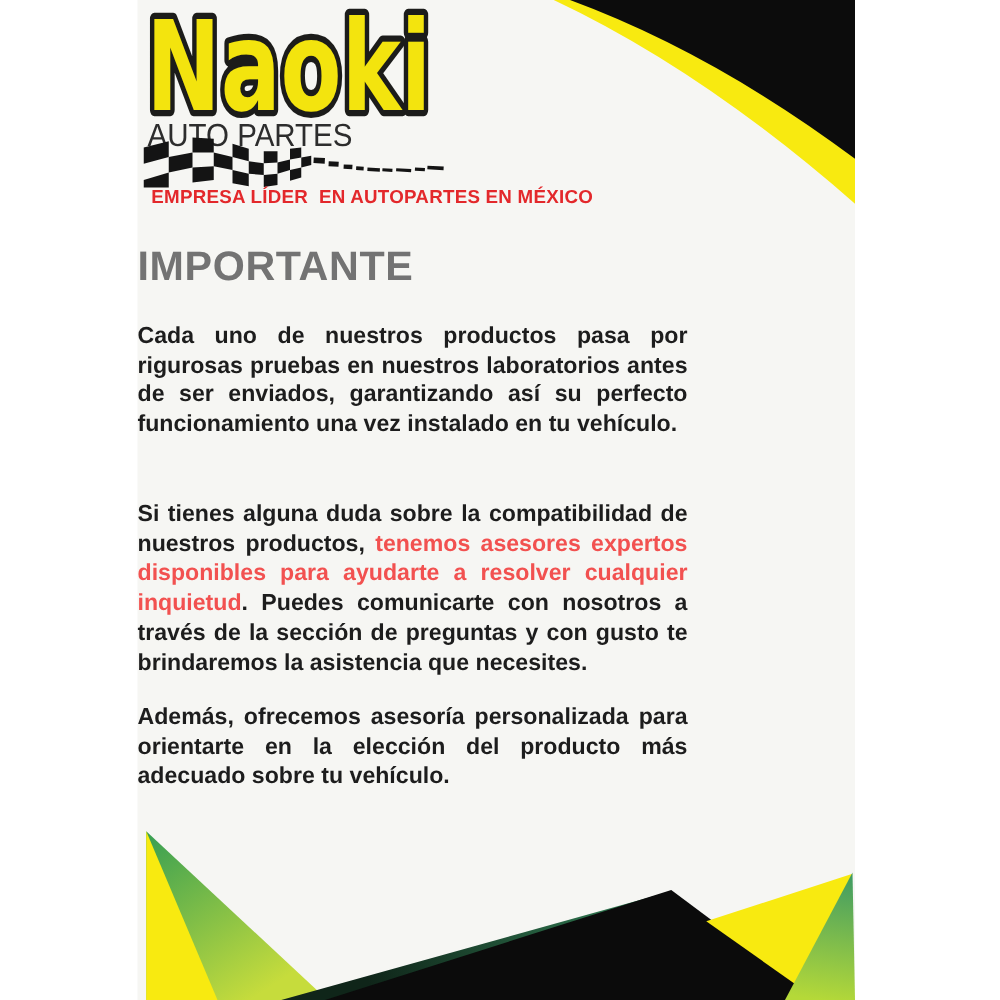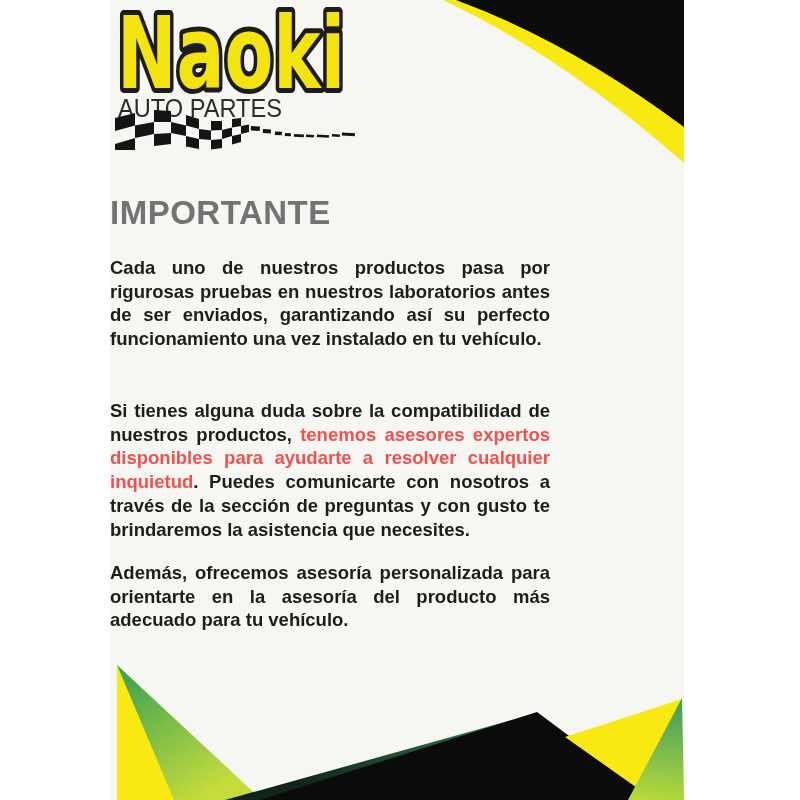--- a/index.html
+++ b/index.html
@@ -92,19 +92,20 @@
           <rect x="160" y="21.5" width="7" height="3.5" transform="rotate(3 160 21.5)"></rect>
           <rect x="170" y="23" width="6" height="3" transform="rotate(3 170 23)"></rect>
           <rect x="179" y="24" width="10" height="2.8" transform="rotate(3 179 24)"></rect>
           <rect x="191" y="24.5" width="8" height="2.6" transform="rotate(3 191 24.5)"></rect>
           <rect x="202" y="24.5" width="12" height="2.6" transform="rotate(3 202 24.5)"></rect>
           <rect x="217" y="24" width="8" height="2.6" transform="rotate(3 217 24)"></rect>
           <rect x="227" y="22.5" width="13" height="3" transform="rotate(3 227 22.5)"></rect>
         </g>
     </svg>
 
+    <div class="tagline">EMPRESA LÍDER&nbsp; EN AUTOPARTES EN MÉXICO</div>
 
     <h1 class="title">IMPORTANTE</h1>
     <p class="para p2"><span>Si tienes alguna duda sobre la compatibilidad de nuestros productos, </span><span class="hl">tenemos asesores expertos disponibles para ayudarte a resolver cualquier inquietud</span><span>. Puedes comunicarte con nosotros a través de la sección de preguntas y con gusto te brindaremos la asistencia que necesites.</span></p>
     <p class="para p1">Cada uno de nuestros productos pasa por rigurosas pruebas en nuestros laboratorios antes de ser enviados, garantizando así su perfecto funcionamiento una vez instalado en tu vehículo.</p>
-    <p class="para p3">Además, ofrecemos asesoría personalizada para orientarte en la asesoría del producto más adecuado para tu vehículo.</p>
+    <p class="para p3">Además, ofrecemos asesoría personalizada para orientarte en la elección del producto más adecuado sobre tu vehículo.</p>
   </div>
 </div>
 
 </body></html>

